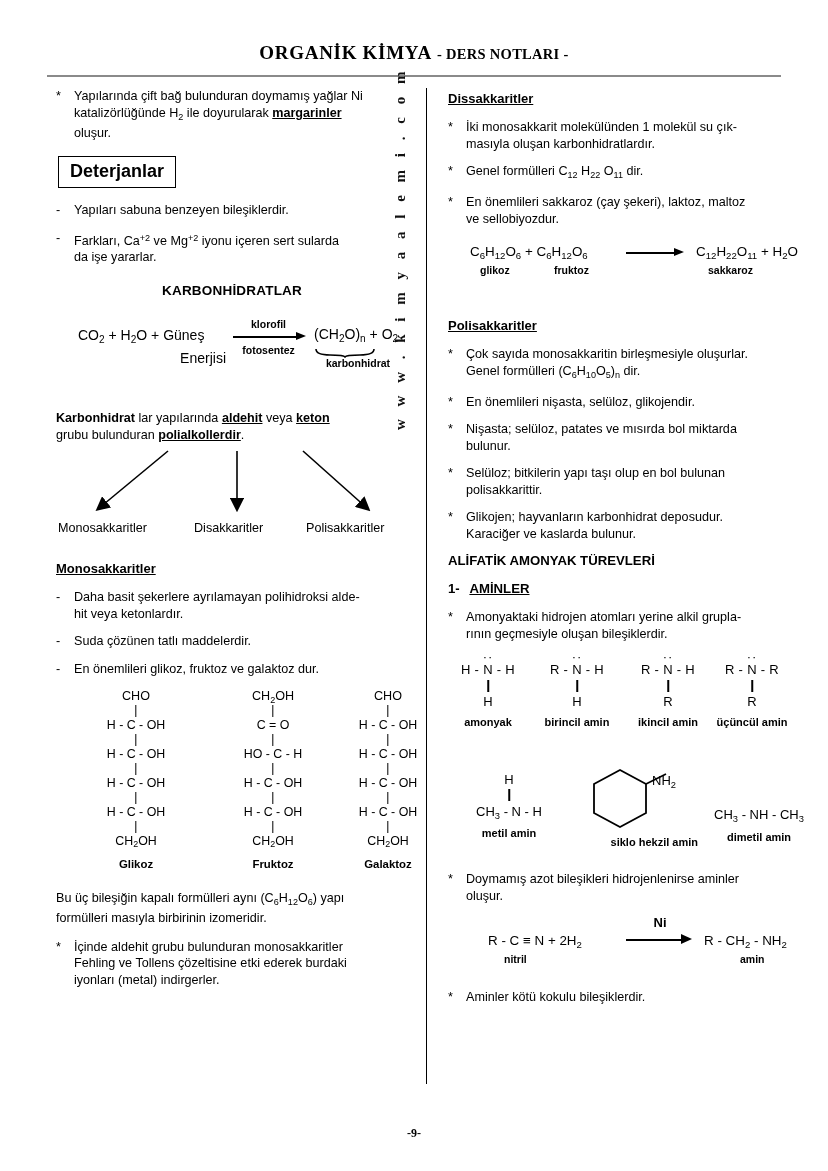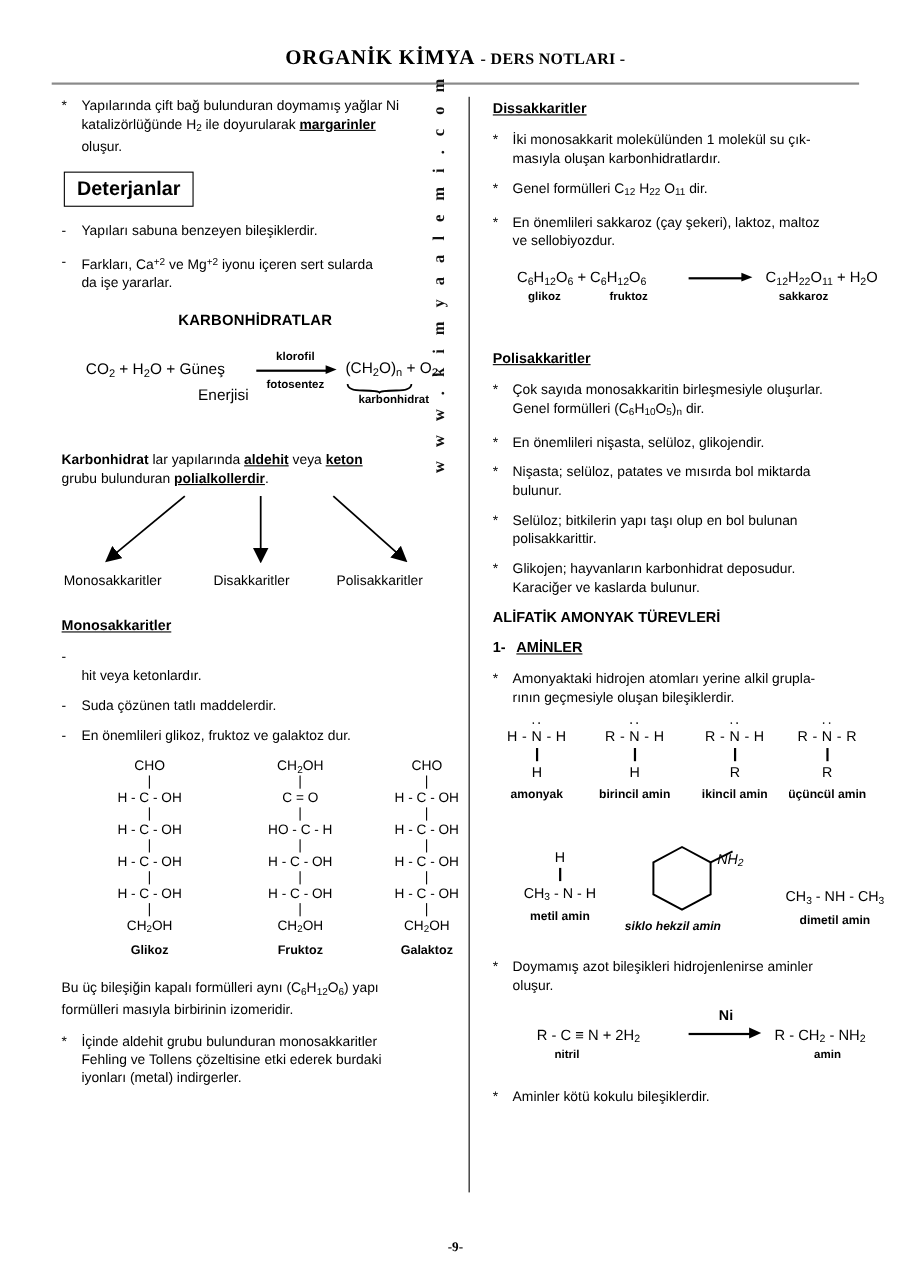--- a/index.html
+++ b/index.html
@@ -179,21 +179,21 @@
   .a4{left:264px;width:80px;}
 
   
   .named-row{position:relative;height:84px;margin:10px 0 6px 0;}
   .metil{position:absolute;left:6px;top:0;text-align:center;width:110px;font-size:13px;line-height:1;}
   .metil .h{display:block;height:17px;line-height:17px;}
   .metil .vb{display:block;height:14px;position:relative;}
   .metil .vb:before{content:"";position:absolute;left:50%;top:1px;width:1.5px;height:12px;background:#000;transform:translateX(-50%);}
   .metil .main{display:block;height:19px;line-height:19px;white-space:nowrap;}
   .metil .nm,.siklo .nm,.dimetil .nm{font-size:11px;font-weight:bold;margin-top:7px;display:block;}
-  .siklo{position:absolute;left:120px;top:-4px;width:130px;text-align:left;font-style:italic;}
+  .siklo{position:absolute;left:120px;top:-4px;width:130px;text-align:right;}
   .siklo .ringbox{position:relative;height:62px;}
   .siklo svg{position:absolute;left:12px;top:0;}
   .siklo .nh2{position:absolute;left:84px;top:6px;font-size:13px;white-space:nowrap;}
   .dimetil{position:absolute;left:246px;top:36px;width:130px;text-align:center;font-size:13px;}
   .dimetil .main{white-space:nowrap;}
 
   
   .eq-nitril{position:relative;height:60px;margin:10px 0 14px 0;font-size:13.4px;}
   .eq-nitril .t1{position:absolute;left:40px;top:18px;white-space:nowrap;}
   .eq-nitril .n1{position:absolute;left:56px;top:38px;font-size:10.5px;font-weight:bold;}
@@ -291,21 +291,21 @@
         <span class="cl1">Monosakkaritler</span>
         <span class="cl2">Disakkaritler</span>
         <span class="cl3">Polisakkaritler</span>
       </div>
     </div>
 
     <div class="sec-head" style="margin-top:12px;">Monosakkaritler</div>
 
     <div class="para">
       <span class="mk">-</span>
-      <br>
+      <span>Daha basit şekerlere ayrılamayan polihidroksi alde-</span><br>
       <span>hit veya ketonlardır.</span>
     </div>
     <div class="para">
       <span class="mk">-</span>
       <span>Suda çözünen tatlı maddelerdir.</span>
     </div>
     <div class="para">
       <span class="mk">-</span>
       <span>En önemlileri glikoz, fruktoz ve galaktoz dur.</span>
     </div>

